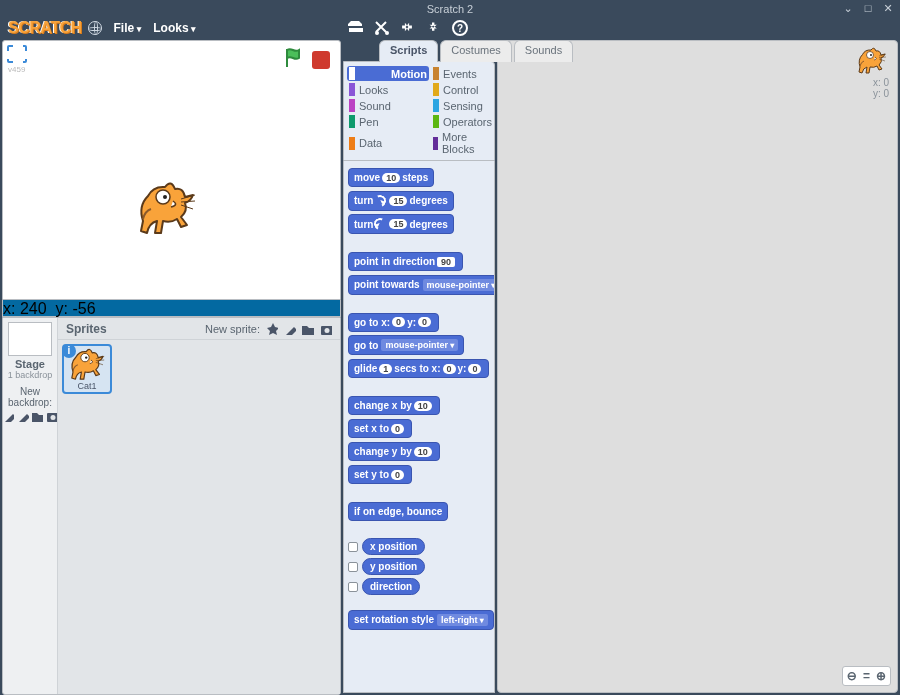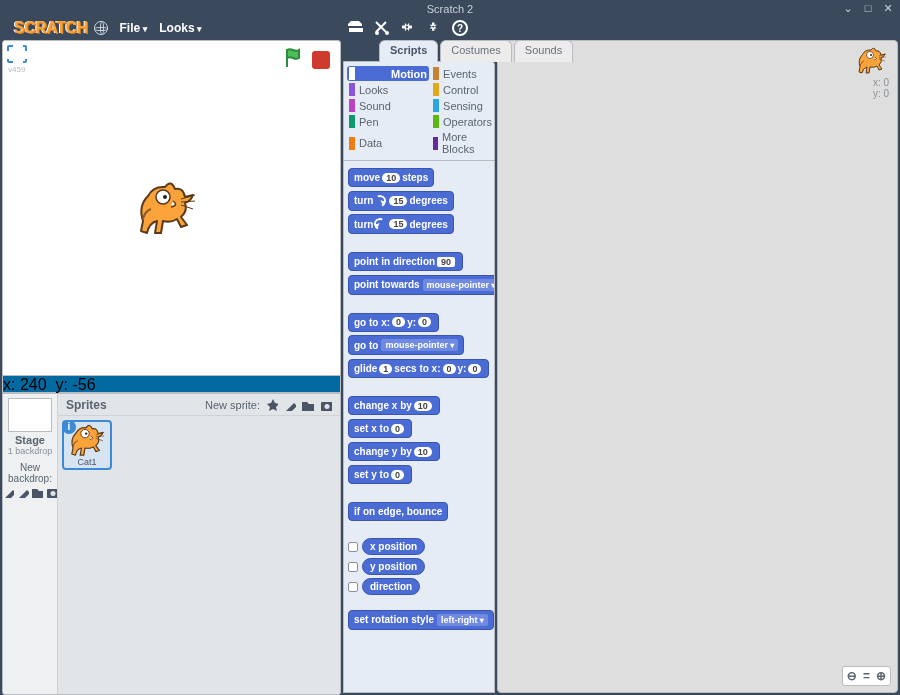--- a/index.html
+++ b/index.html
@@ -4,34 +4,34 @@
 <style>
   * { box-sizing: border-box; margin: 0; padding: 0; font-family: "Helvetica Neue", Arial, sans-serif; }
   body { width: 900px; height: 695px; background: #3a4a5c; overflow: hidden; user-select: none; }
 
   
   .titlebar { height: 18px; background: #3a4a5c; color: #c8d0d8; font-size: 11px; display: flex; align-items: center; justify-content: center; position: relative; }
   .titlebar .wincontrols { position: absolute; right: 6px; top: 2px; display: flex; gap: 8px; }
   .titlebar .wincontrols span { width: 12px; text-align: center; cursor: pointer; font-size:11px;}
 
   
-  .menubar { height: 20px; background: #3a4a5c; display: flex; align-items: center; padding: 0 14px; color: #fff; font-size: 12px; font-weight: bold; position:relative;}
+  .menubar { height: 20px; background: #3a4a5c; display: flex; align-items: center; padding: 0 8px; color: #fff; font-size: 12px; font-weight: bold; position:relative;}
   .logo { color: #f7a33b; font-weight: 900; font-size: 16px; letter-spacing: -0.5px; text-shadow: 1px 1px 0 #d87c1c, -1px 0 0 #fff; }
   .menubar .globe { width:14px; height:14px; border:1.5px solid #cfd8e2; border-radius:50%; position:relative; margin:0 6px;}
   .menubar .globe::before{content:""; position:absolute; left:5px; top:-1px; width:2px; height:14px; border-left:1px solid #cfd8e2; border-right:1px solid #cfd8e2; border-radius:50%;}
   .menubar .globe::after{content:""; position:absolute; top:5px; left:-1px; height:2px; width:14px; border-top:1px solid #cfd8e2; border-bottom:1px solid #cfd8e2; border-radius:50%;}
   .menubar .menuitem { padding: 0 6px; cursor:pointer;}
   .menubar .menuitem::after{ content: " \25BE"; font-size:9px;}
   .toolbar-right { position:absolute; left:348px; display:flex; gap:10px; }
   .toolbar-right .ticon{ width:16px; height:16px; fill:#fff; cursor:pointer;}
 
   
   .container { display: flex; height: calc(695px - 38px); }
   .leftcol { width: 343px; display:flex; flex-direction:column; padding:2px 0 0 2px;}
-  .stagewrap { background:#fff; border:1px solid #b9bdc2; border-radius:3px 3px 0 0; height:336px; position:relative; margin-right:2px;}
+  .stagewrap { background:#fff; border:1px solid #b9bdc2; border-radius:3px 3px 0 0; height:260px; position:relative; margin-right:2px;}
   .stagewrap .corner{ position:absolute; top:4px; left:4px; width:20px; height:18px; border:2px solid #3b8ad8; border-radius:2px;}
   .stagewrap .corner::before,.stagewrap .corner::after{content:"";position:absolute;background:#fff;}
   .stagewrap .corner::before{left:-3px;top:4px;width:26px;height:8px;}
   .stagewrap .corner::after{top:-3px;left:4px;height:22px;width:10px;}
   .stagewrap .ver { position:absolute; top:24px; left:5px; font-size:8px; color:#bbb;}
   .stagewrap .stopbtn { position:absolute; top:10px; right:10px; width:18px; height:18px; background:#cf3a2e; border-radius:3px; cursor:pointer;}
   .stagewrap .cat { position:absolute; left:130px; top:140px;}
   .coordrow{ height:17px; background:#0369a1; border:1px solid #b9bdc2; border-top:none; margin-right:2px; position:relative;}
 
   .spritespanel{ flex:1; background:#eef0f2; border:1px solid #b9bdc2; border-radius:0 0 3px 3px; margin-right:2px; display:flex;}

